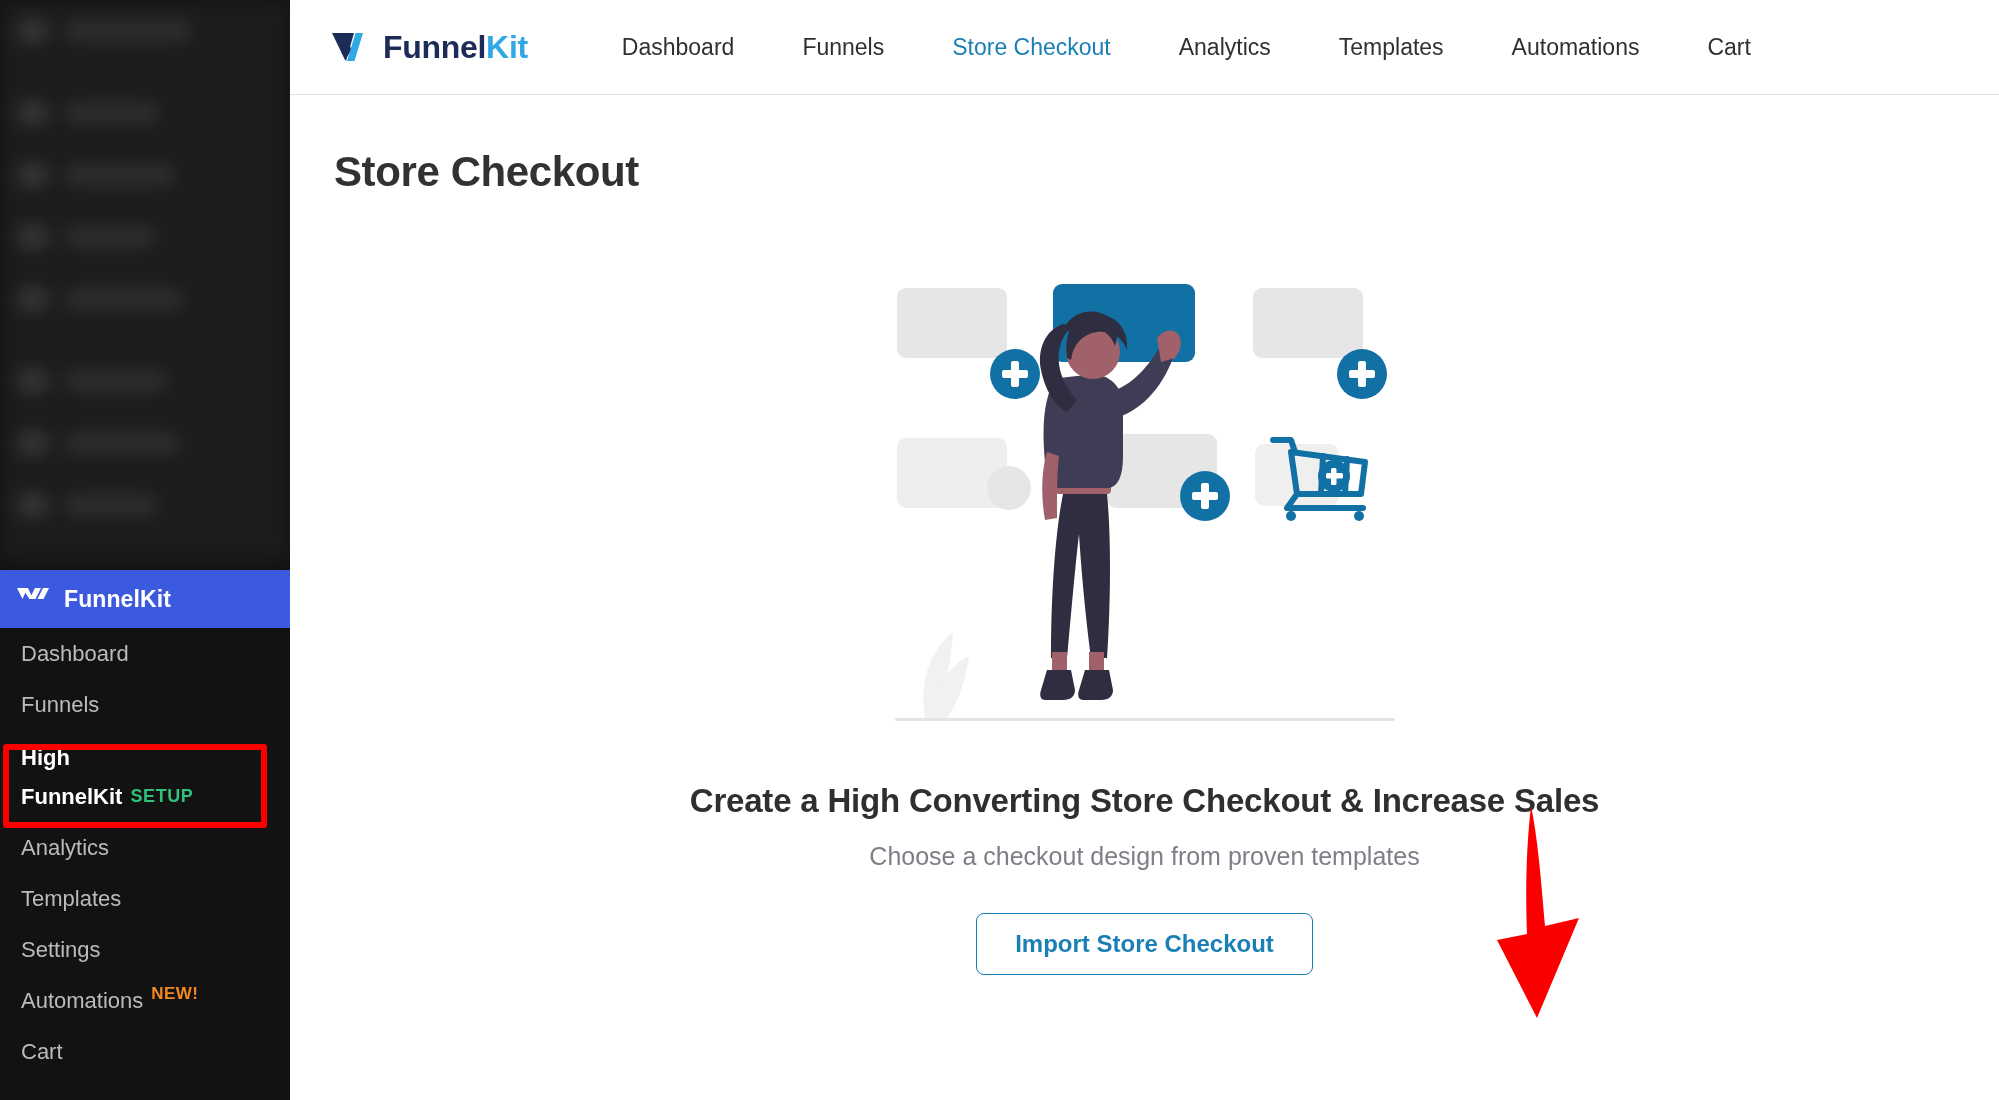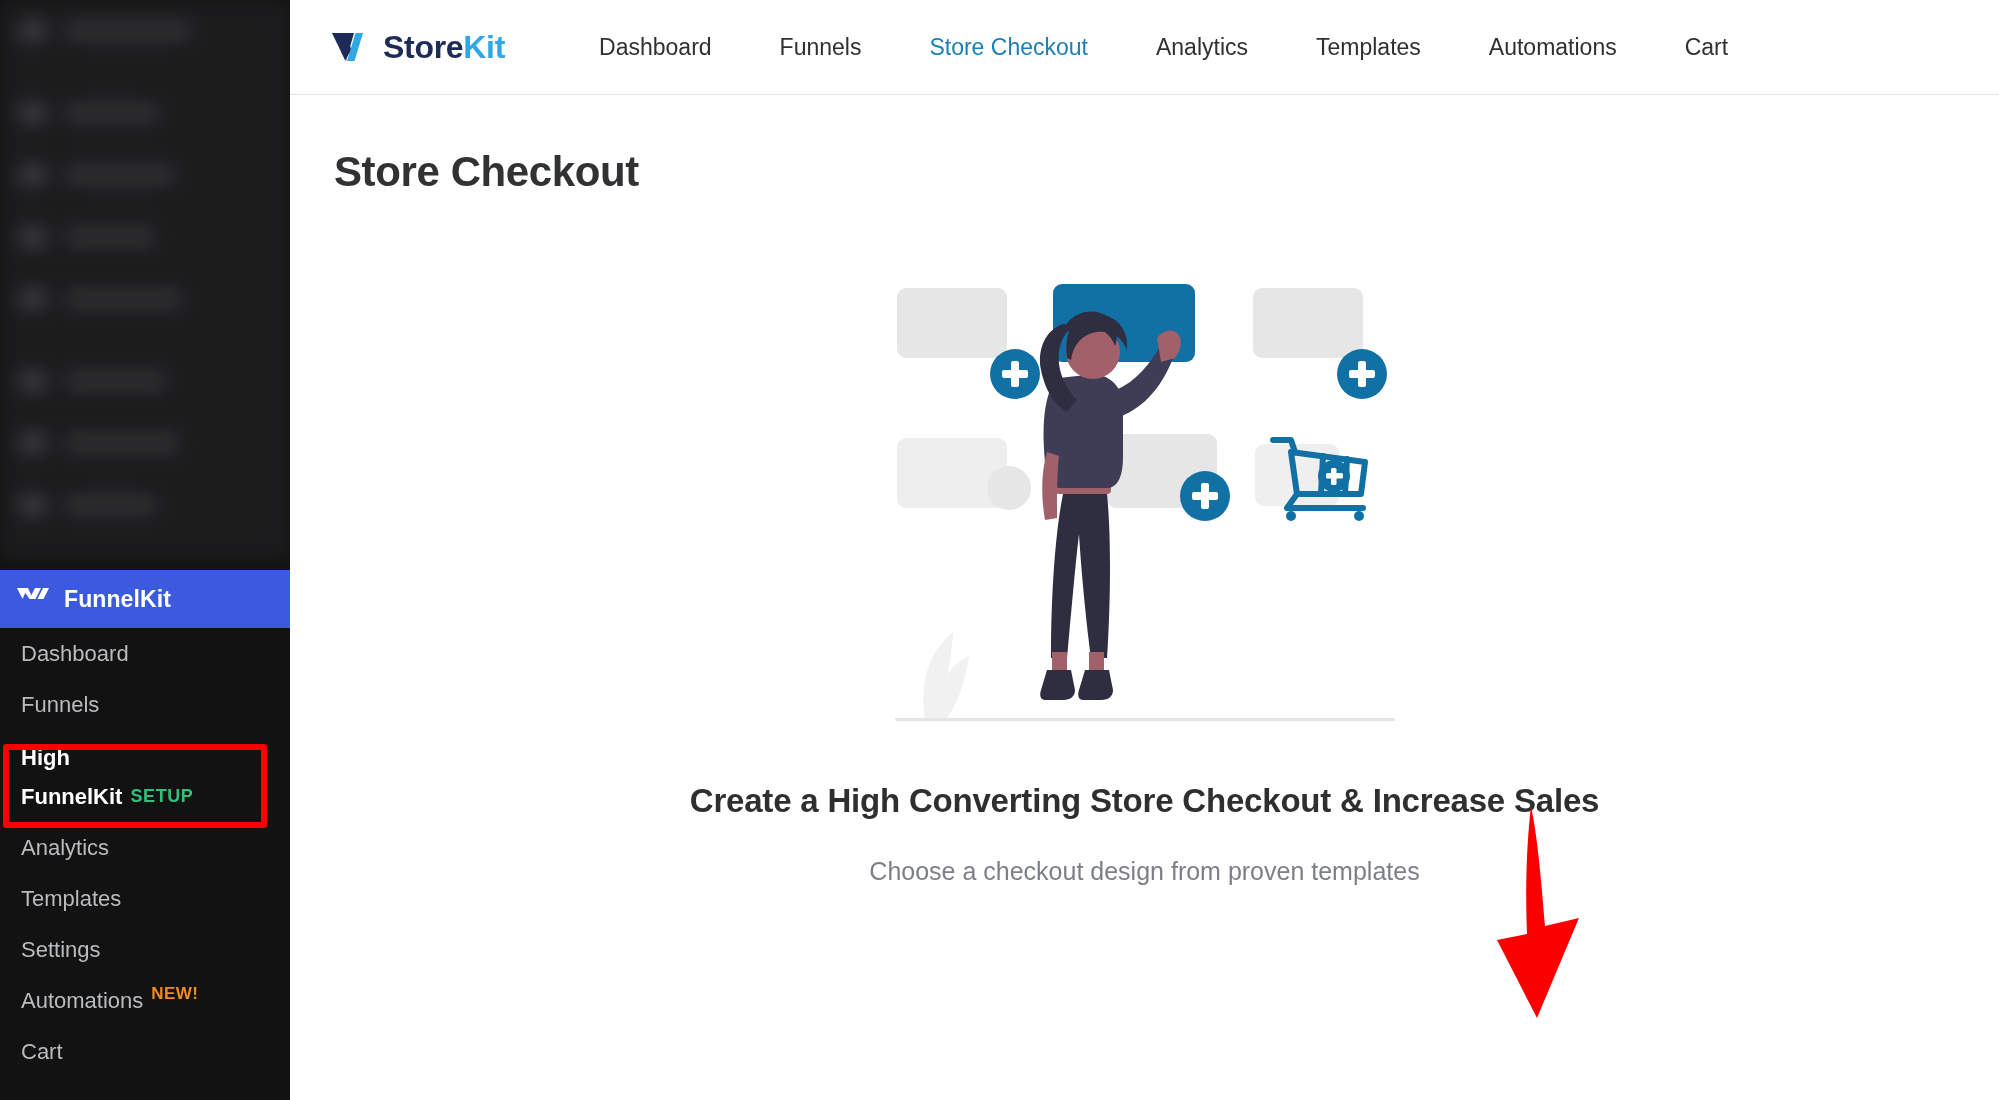--- a/index.html
+++ b/index.html
@@ -202,21 +202,21 @@
   }
   #hero-title {
     margin-top: 36px;
     text-align: center;
     font-size: 33px;
     font-weight: 700;
     color: #2d2f31;
     letter-spacing: -.2px;
   }
   #hero-sub {
-    margin-top: 37px;
+    margin-top: 22px;
     text-align: center;
     font-size: 25px;
     color: #7c7f86;
   }
   #hero-actions {
     margin-top: 42px;
     display: flex;
     justify-content: center;
     gap: 34px;
   }
@@ -358,21 +358,21 @@
   <header id="topnav">
 
     <div id="nav-logo">
       <span class="mark">
         <svg viewBox="0 0 44 34" width="44" height="34" aria-hidden="true">
           <path d="M2 3 L15 3 L21.5 20 L15 30 Z" fill="#1c2b57"></path>
           <path d="M15 3 L24 3 L16 31 L11 21 Z" fill="#1c2b57"></path>
           <path d="M25.5 3 L33 3 L24.5 31 L17 31 Z" fill="#31a8e6"></path>
         </svg>
       </span>
-      <span class="wordmark"><span class="wm-dark">Store</span><span class="wm-blue">Kit</span></span>
+      <span class="wordmark"><span class="wm-dark">Funnel</span><span class="wm-blue">Kit</span></span>
     </div>
 
     <div id="nav-links">
       <a class="nav-link">Dashboard</a>
       <a class="nav-link">Funnels</a>
       <a class="nav-link active">Store Checkout</a>
       <a class="nav-link">Analytics</a>
       <a class="nav-link">Templates</a>
       <a class="nav-link">Automations</a>
       <a class="nav-link">Cart</a>
@@ -462,20 +462,21 @@
             <rect x="431" y="207" width="17" height="5.5" rx="1.5" fill="#ffffff"></rect>
             <rect x="436" y="202" width="5.5" height="17" rx="1.5" fill="#ffffff"></rect>
           </g>
         </svg>
       </div>
 
       <h2 id="hero-title">Create a High Converting Store Checkout &amp; Increase Sales</h2>
       <p id="hero-sub">Choose a checkout design from proven templates</p>
 
       <div id="hero-actions">
+        <button class="btn btn-outline">Import Store Checkout</button>
       </div>
     </section>
   </main>
 
   <div id="arrow-annotation">
     <svg viewBox="0 0 110 215" width="110" height="215" aria-hidden="true">
       <path d="M44 0 C50 28 54 70 58 120 L92 112 L50 212 L10 134 L40 128 C38 78 40 34 44 0 Z" fill="#fc0000"></path>
     </svg>
   </div>
 

